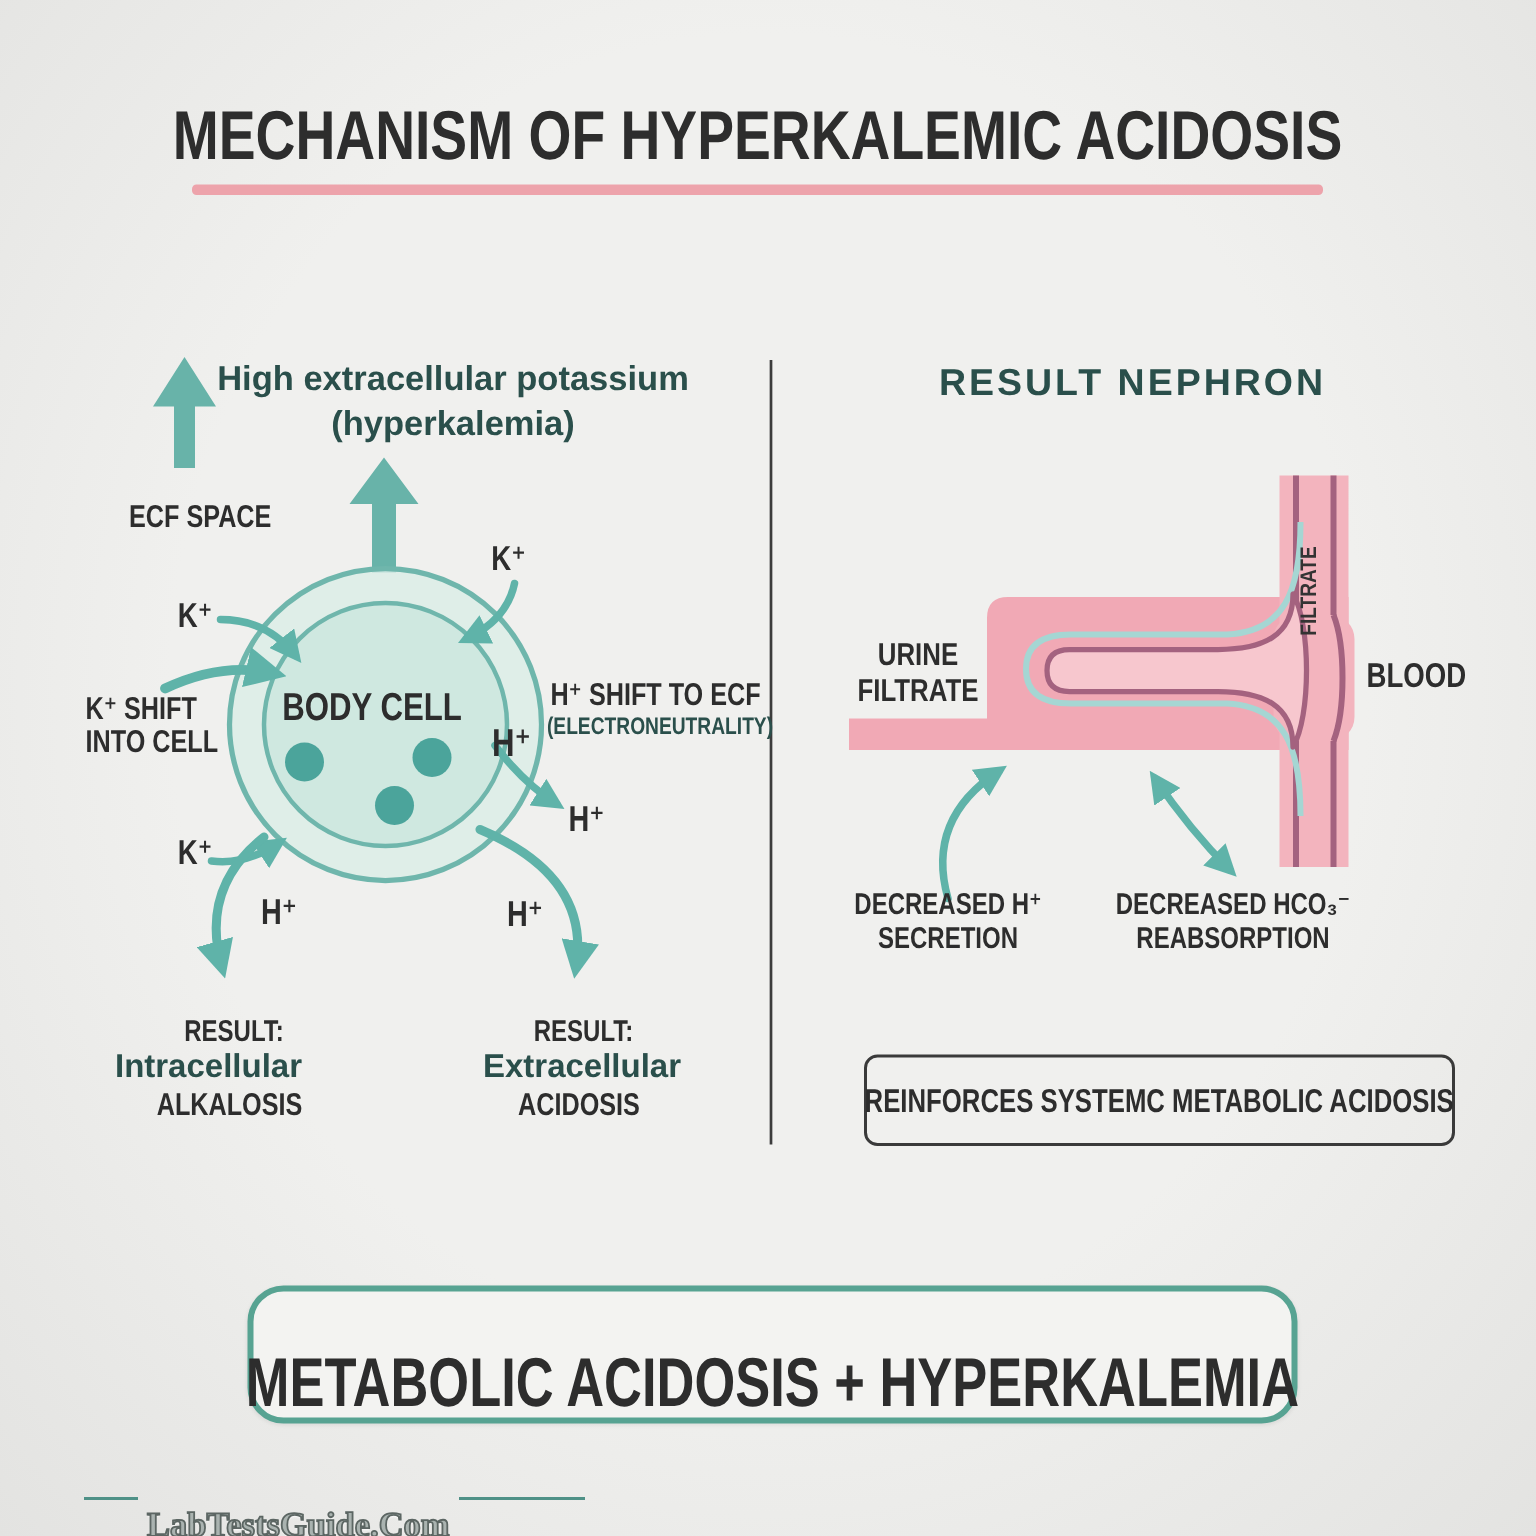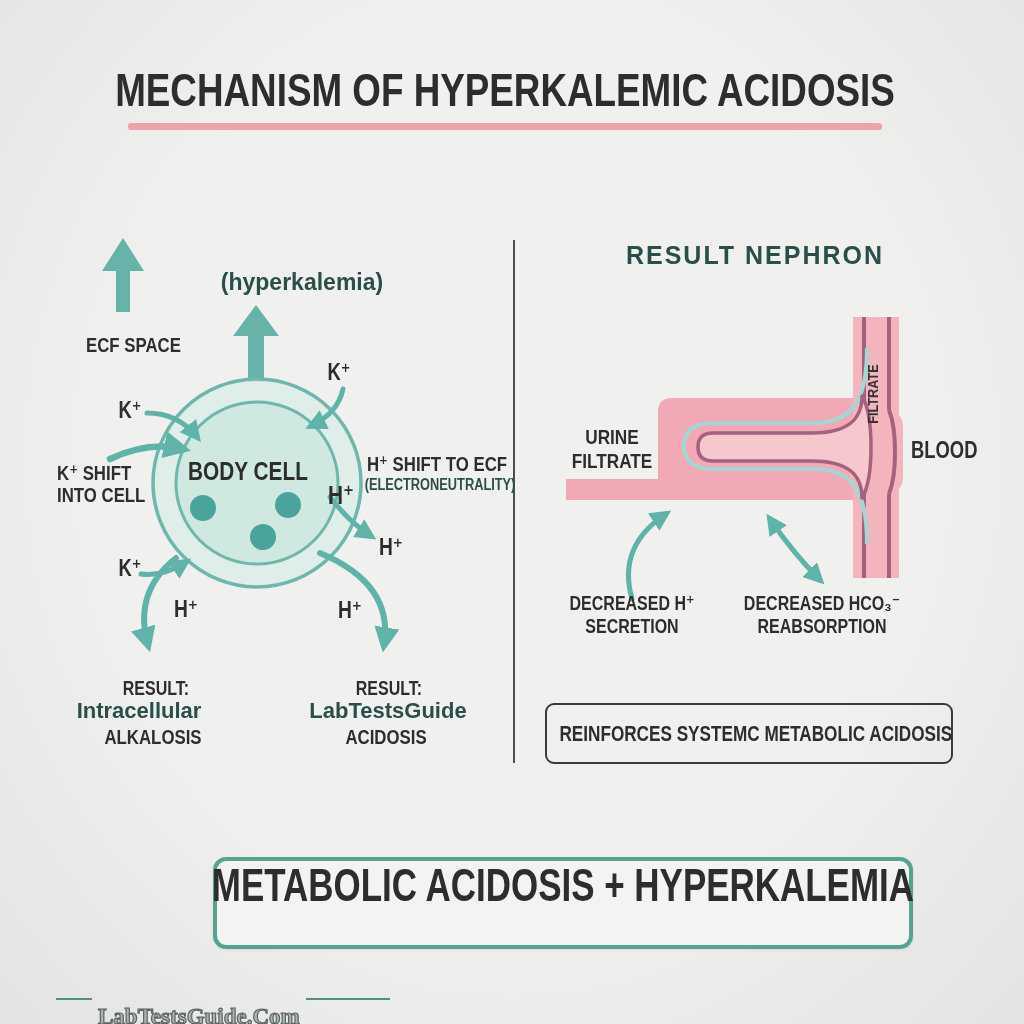--- a/index.html
+++ b/index.html
@@ -10,21 +10,21 @@
   }
   .lbl{position:absolute;white-space:nowrap;font-weight:bold;color:#2d2d2d;line-height:1.05;}
   .c{transform:translateX(-50%) scaleX(0.8);}          
   .cn{transform:translateX(-50%);}                      
   .lft{transform:scaleX(0.8);transform-origin:left center;} 
   .teal{color:#2a4f4b;}
   .ctr{text-align:center;}
   .art{position:absolute;left:0;top:0;width:1024px;height:1024px;}
   .underline{position:absolute;height:7px;border-radius:3px;background:#eda3ab;}
   .rbox{position:absolute;border:2.5px solid #3a3a3a;border-radius:9px;display:flex;align-items:center;justify-content:center;}
-  .banner{position:absolute;border:4px solid #57a392;border-radius:13px;background:#f3f3f1;display:flex;align-items:flex-start;justify-content:center;box-shadow:0 1px 3px rgba(0,0,0,0.08);margin-left:48px;}
+  .banner{position:absolute;border:4px solid #57a392;border-radius:24px;background:#f3f3f1;display:flex;align-items:flex-end;justify-content:center;box-shadow:0 1px 3px rgba(0,0,0,0.08);}
   .rot{transform:translate(-50%,-50%) rotate(-90deg) scaleX(0.85);}
   .wm{position:absolute;display:flex;align-items:center;gap:6px;}
   .wm-line{height:2.5px;background:#4f9187;}
   .wm-text{font-family:"Liberation Serif","DejaVu Serif",serif;font-weight:bold;font-size:23px;color:#aab3b0;-webkit-text-stroke:1.2px #5c6663;text-shadow:0 1px 1px #fafafa;margin-top:36px;}
 </style>
 </head>
 <body>
 
 <div class="stage">
 
@@ -74,20 +74,21 @@
       <path d="M862 396 C862 424 842 433 812 433 L713 433 Q698 433 698 447 Q698 461 713 461 L812 461 C842 461 862 470 862 498 C874 478 874 416 862 396 Z" fill="#f7c7ce" stroke="#a4627f" stroke-width="3.5" stroke-linejoin="round"></path>
 
       <path d="M632 599 Q617 546 666 514" fill="none" stroke="#5fb3a9" stroke-width="5" stroke-linecap="round" marker-end="url(#ah)"></path>
       <path d="M770 519 Q793 553 820 580" fill="none" stroke="#5fb3a9" stroke-width="5" stroke-linecap="round" marker-start="url(#ah)" marker-end="url(#ah)"></path>
     </g>
   </svg>
 
   <div class="lbl c" style="left:505px;top:66px;font-size:46px;">MECHANISM OF HYPERKALEMIC ACIDOSIS</div>
   <div class="underline" style="left:128px;top:123px;width:754px;"></div>
 
+  <div class="lbl cn teal" style="left:302px;top:240px;font-size:23px;">High extracellular potassium</div>
   <div class="lbl cn teal" style="left:302px;top:270px;font-size:23px;">(hyperkalemia)</div>
   <div class="lbl lft" style="left:86px;top:334px;font-size:21px;">ECF SPACE</div>
 
   <div class="lbl c" style="left:339px;top:360px;font-size:23px;">K⁺</div>
   <div class="lbl c" style="left:130px;top:398px;font-size:23px;">K⁺</div>
   <div class="lbl c" style="left:130px;top:556px;font-size:23px;">K⁺</div>
 
   <div class="lbl lft" style="left:57px;top:462px;font-size:21px;line-height:22px;">
     <div>K⁺ SHIFT</div>
     <div>INTO CELL</div>
@@ -100,42 +101,42 @@
   <div class="lbl c teal" style="left:440px;top:477px;font-size:16px;">(ELECTRONEUTRALITY)</div>
   <div class="lbl c" style="left:391px;top:534px;font-size:24px;">H⁺</div>
   <div class="lbl c" style="left:186px;top:596px;font-size:24px;">H⁺</div>
   <div class="lbl c" style="left:350px;top:597px;font-size:24px;">H⁺</div>
 
   <div class="lbl c ctr" style="left:156px;top:678px;font-size:20px;">RESULT:</div>
   <div class="lbl cn teal ctr" style="left:139px;top:699px;font-size:22px;">Intracellular</div>
   <div class="lbl c ctr" style="left:153px;top:726px;font-size:21px;">ALKALOSIS</div>
 
   <div class="lbl c ctr" style="left:389px;top:678px;font-size:20px;">RESULT:</div>
-  <div class="lbl cn teal ctr" style="left:388px;top:699px;font-size:22px;">LabTestsGuide</div>
+  <div class="lbl cn teal ctr" style="left:388px;top:699px;font-size:22px;">Extracellular</div>
   <div class="lbl c ctr" style="left:386px;top:726px;font-size:21px;">ACIDOSIS</div>
 
   <div class="lbl cn teal" style="left:755px;top:242px;font-size:25px;letter-spacing:2px;">RESULT NEPHRON</div>
 
   <div class="lbl" style="left:612px;top:425px;font-size:21px;transform:translateX(-50%) scaleX(0.82);text-align:center;line-height:24px;">
     <div>URINE</div>
     <div>FILTRATE</div>
   </div>
   <div class="lbl lft" style="left:911px;top:438px;font-size:23px;">BLOOD</div>
   <div class="lbl rot" style="left:873px;top:394px;font-size:15px;color:#333;">FILTRATE</div>
 
   <div class="lbl" style="left:632px;top:592px;font-size:20px;transform:translateX(-50%) scaleX(0.8);text-align:center;line-height:23px;">
     <div>DECREASED H⁺</div>
     <div>SECRETION</div>
   </div>
   <div class="lbl" style="left:822px;top:592px;font-size:20px;transform:translateX(-50%) scaleX(0.8);text-align:center;line-height:23px;">
     <div>DECREASED HCO₃⁻</div>
     <div>REABSORPTION</div>
   </div>
 
-  <div class="rbox" style="left:545px;top:703px;width:390px;height:57px;padding-left:14px;">
+  <div class="rbox" style="left:576px;top:703px;width:390px;height:57px;">
     <span class="lbl" style="position:static;font-size:22px;transform:scaleX(0.78);">REINFORCES SYSTEMC METABOLIC ACIDOSIS</span>
   </div>
 
   <div class="banner" style="left:165px;top:857px;width:692px;height:84px;">
     <span class="lbl" style="position:static;font-size:46px;transform:scaleX(0.76);">METABOLIC ACIDOSIS + HYPERKALEMIA</span>
   </div>
 
   <div class="wm" style="left:56px;top:968px;">
     <div class="wm-line" style="width:36px;"></div>
     <div class="wm-text">LabTestsGuide.Com</div>

